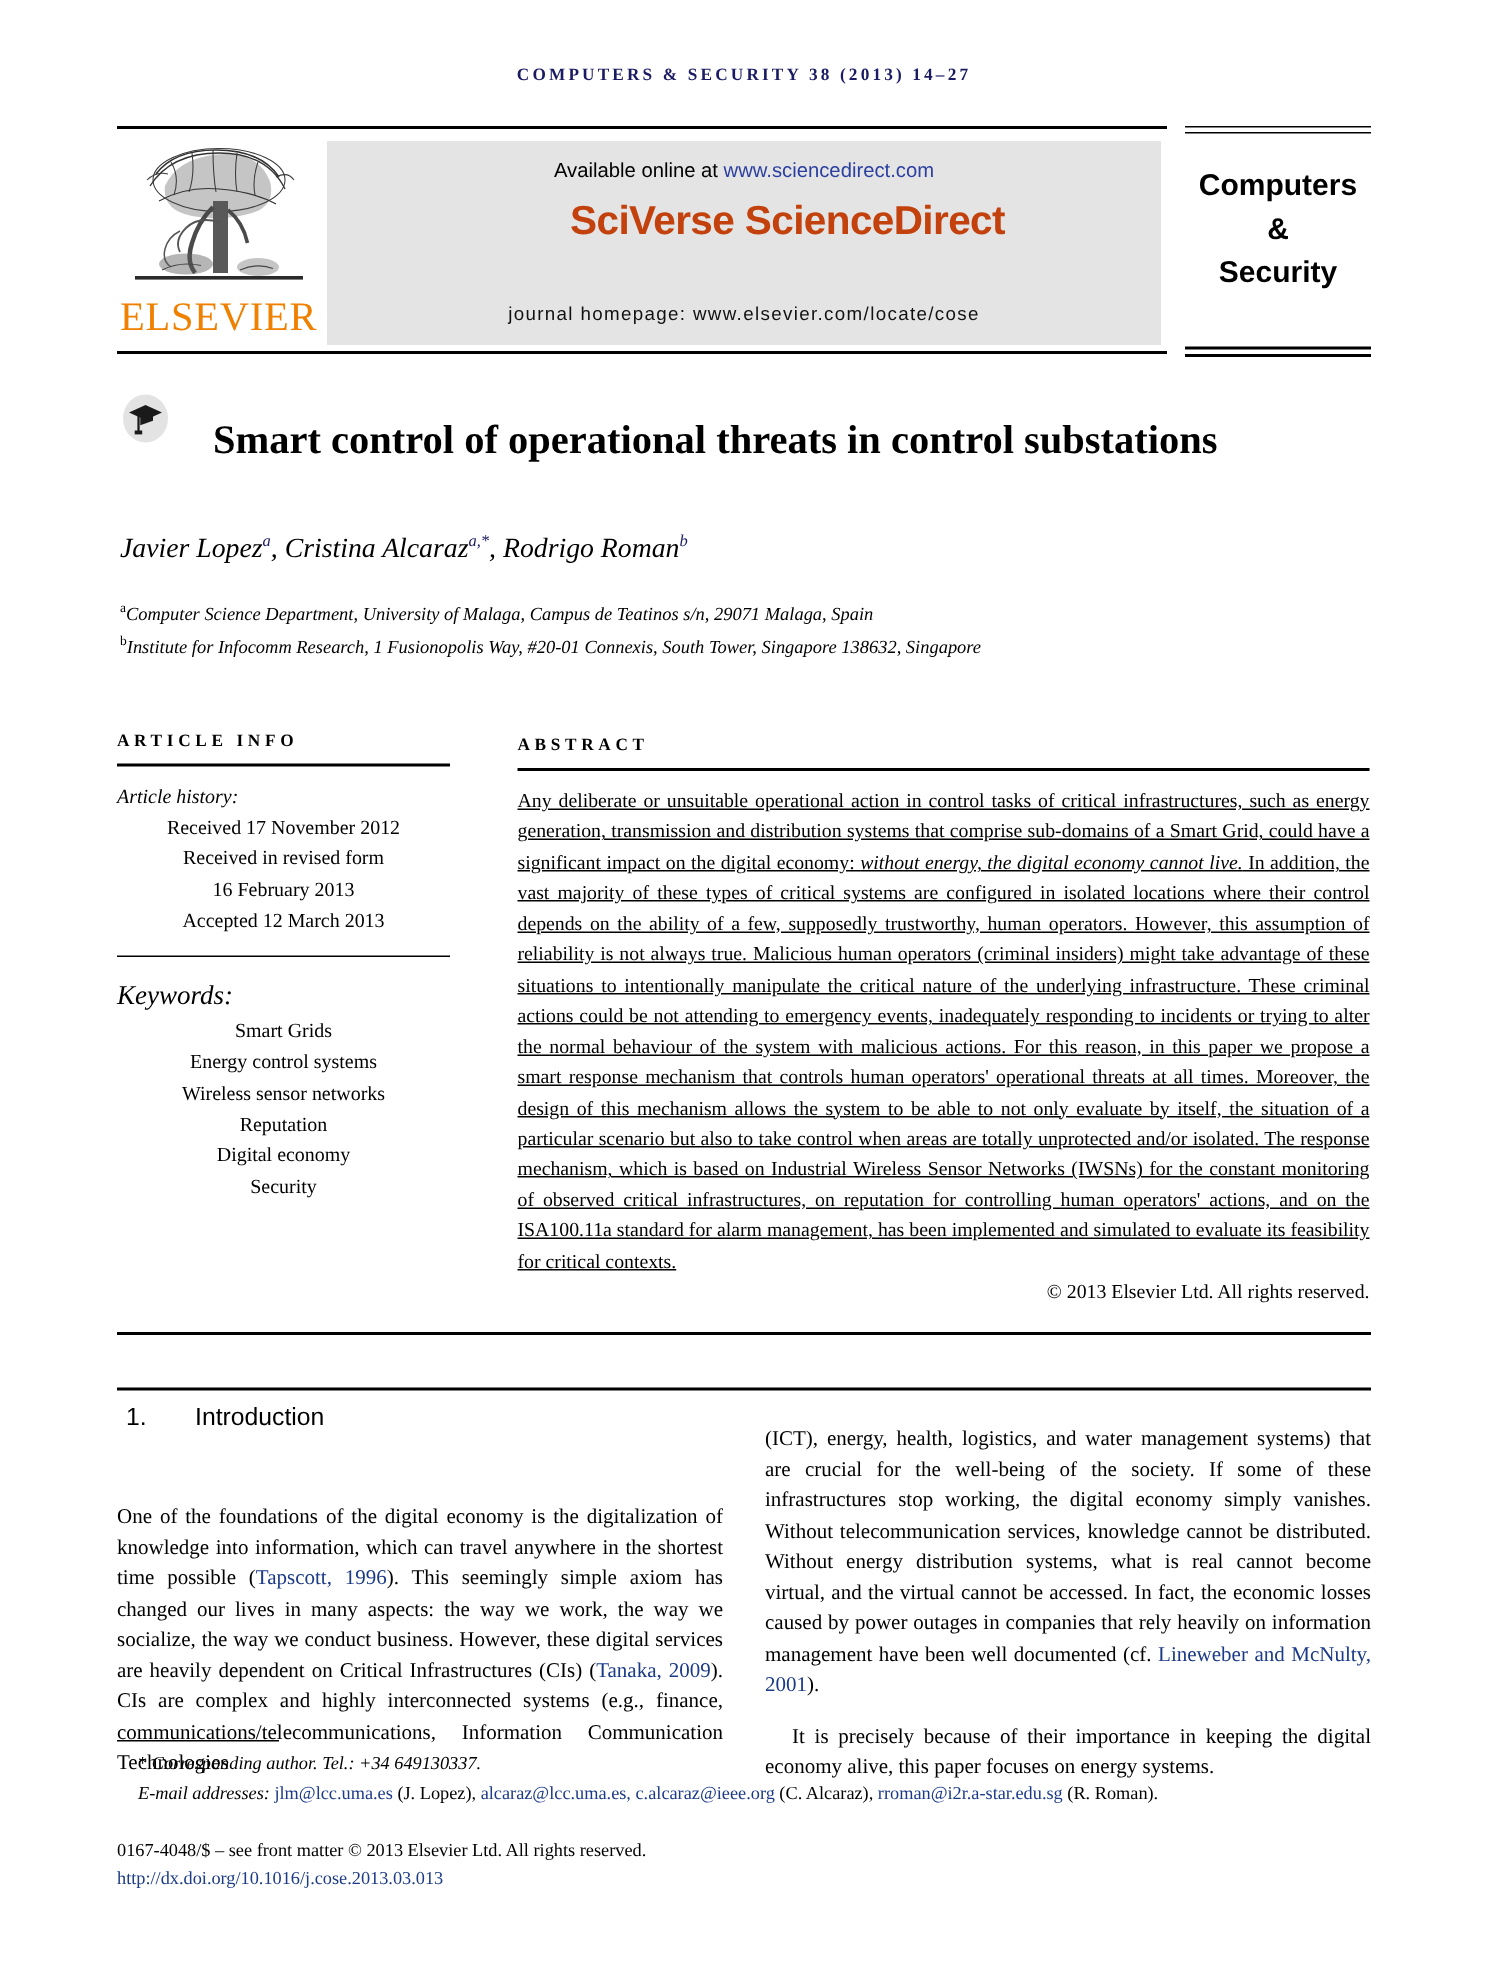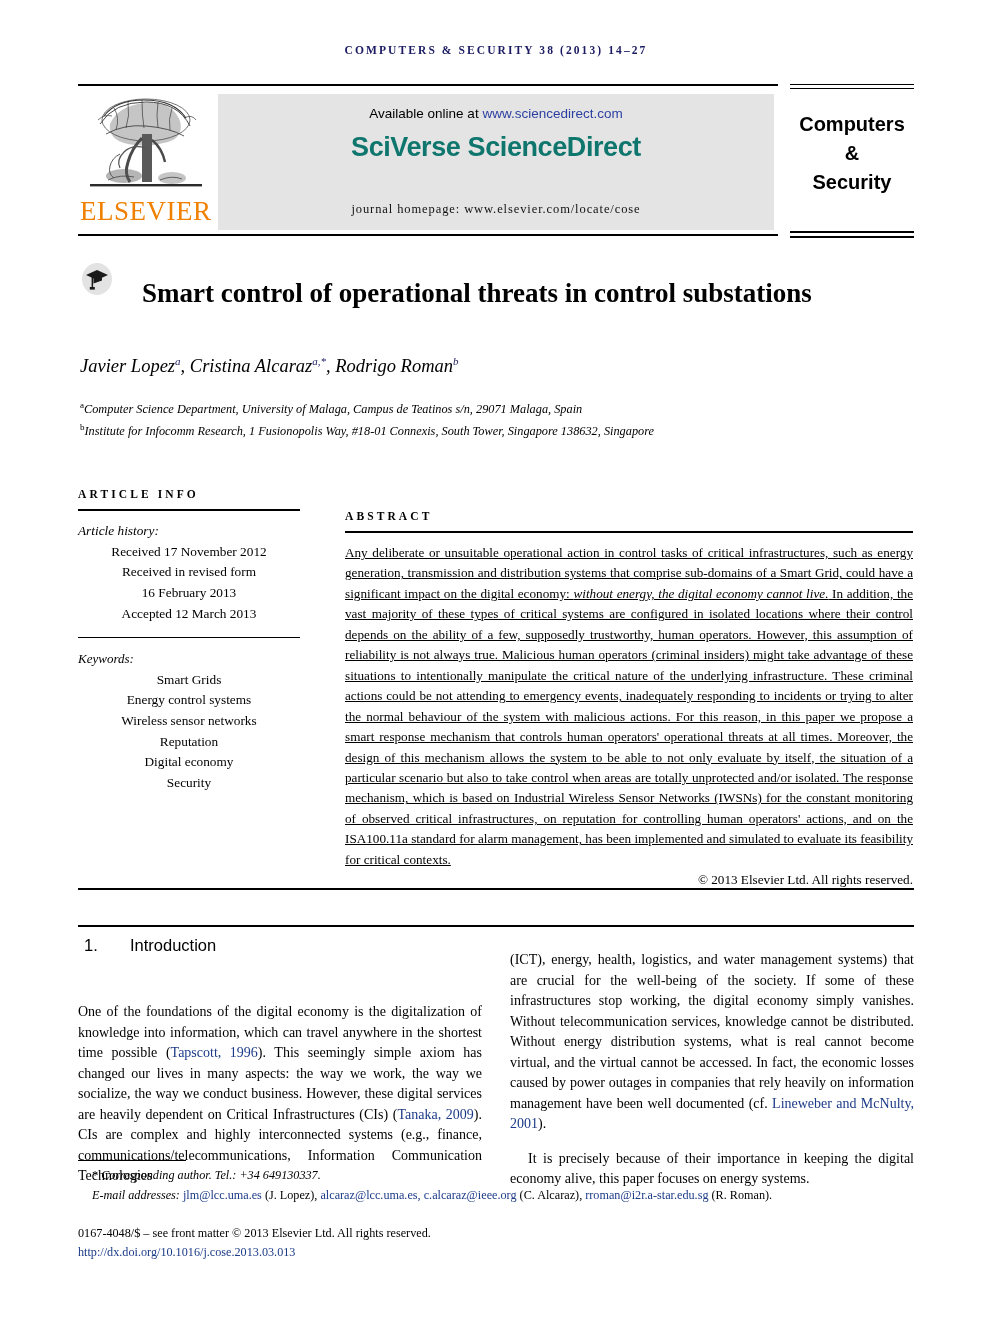--- a/index.html
+++ b/index.html
@@ -124,29 +124,30 @@
   }
   .sd-available a { color: #2b3fa0; text-decoration: none; }
   .sd-logo {
     position: absolute;
     left: 0; top: 38px;
     width: 556px;
     text-align: center;
     font-family: "Liberation Sans", sans-serif;
     font-size: 27px;
     font-weight: bold;
-    color: #0f766e;
+    color: #c2410c;
     letter-spacing: -0.4px;
+    padding-left: 29px;
   }
   .sd-homepage {
     position: absolute;
     left: 0; top: 108px;
     width: 556px;
     text-align: center;
-    font-family: Liberation Serif, serif;
+    font-family: Liberation Sans, sans-serif;
     font-size: 12.5px;
     letter-spacing: 0.9px;
     color: #111;
   }
 
   .journal-title {
     position: absolute;
     left: 712px; top: 26px;
     width: 124px;
     text-align: center;
@@ -200,21 +201,21 @@
   .affiliations sup { font-style: normal; font-size: 9px; }
 
   
   .info-col {
     position: absolute;
     left: 78px; top: 488px;
     width: 222px;
   }
   .abs-col {
     position: absolute;
-    left: 345px; top: 510px;
+    left: 345px; top: 491px;
     width: 568px;
   }
   .sec-label {
     font-family: "Liberation Serif", serif;
     font-size: 11.5px;
     font-weight: bold;
     letter-spacing: 3.1px;
     color: #000;
   }
   .hr-thick {
@@ -237,21 +238,21 @@
   }
   .hist-line, .kw-line {
     font-family: "Liberation Serif", serif;
     font-size: 13.3px;
     line-height: 1.56;
     text-align: center;
   }
   .kw-head {
     font-family: "Liberation Serif", serif;
     font-style: italic;
-    font-size: 13px;
+    font-size: 18px;
     line-height: 1.56;
   }
   .abstract-text {
     font-family: "Liberation Serif", serif;
     font-size: 13.2px;
     line-height: 1.55;
     text-align: justify;
     color: #000;
     text-decoration: underline;
   }
@@ -395,21 +396,21 @@
   </svg>
 
   <h1 class="article-title">Smart control of operational threats in control substations</h1>
 
   <div class="authors">
     <span>Javier Lopez<sup>a</sup></span><span>, </span><span>Cristina Alcaraz<sup>a,*</sup></span><span>, </span><span>Rodrigo Roman<sup>b</sup></span>
   </div>
 
   <div class="affiliations">
     <div><sup>a</sup><span>Computer Science Department, University of Malaga, Campus de Teatinos s/n, 29071 Malaga, Spain</span></div>
-    <div><sup>b</sup><span>Institute for Infocomm Research, 1 Fusionopolis Way, #18-01 Connexis, South Tower, Singapore 138632, Singapore</span></div>
+    <div><sup>b</sup><span>Institute for Infocomm Research, 1 Fusionopolis Way, #20-01 Connexis, South Tower, Singapore 138632, Singapore</span></div>
   </div>
 
   <div class="info-col">
     <div class="sec-label">ARTICLE INFO</div>
     <div class="hr-thick"></div>
     <div class="hist-head">Article history:</div>
     <div class="hist-line">Received 17 November 2012</div>
     <div class="hist-line">Received in revised form</div>
     <div class="hist-line">16 February 2013</div>
     <div class="hist-line">Accepted 12 March 2013</div>

